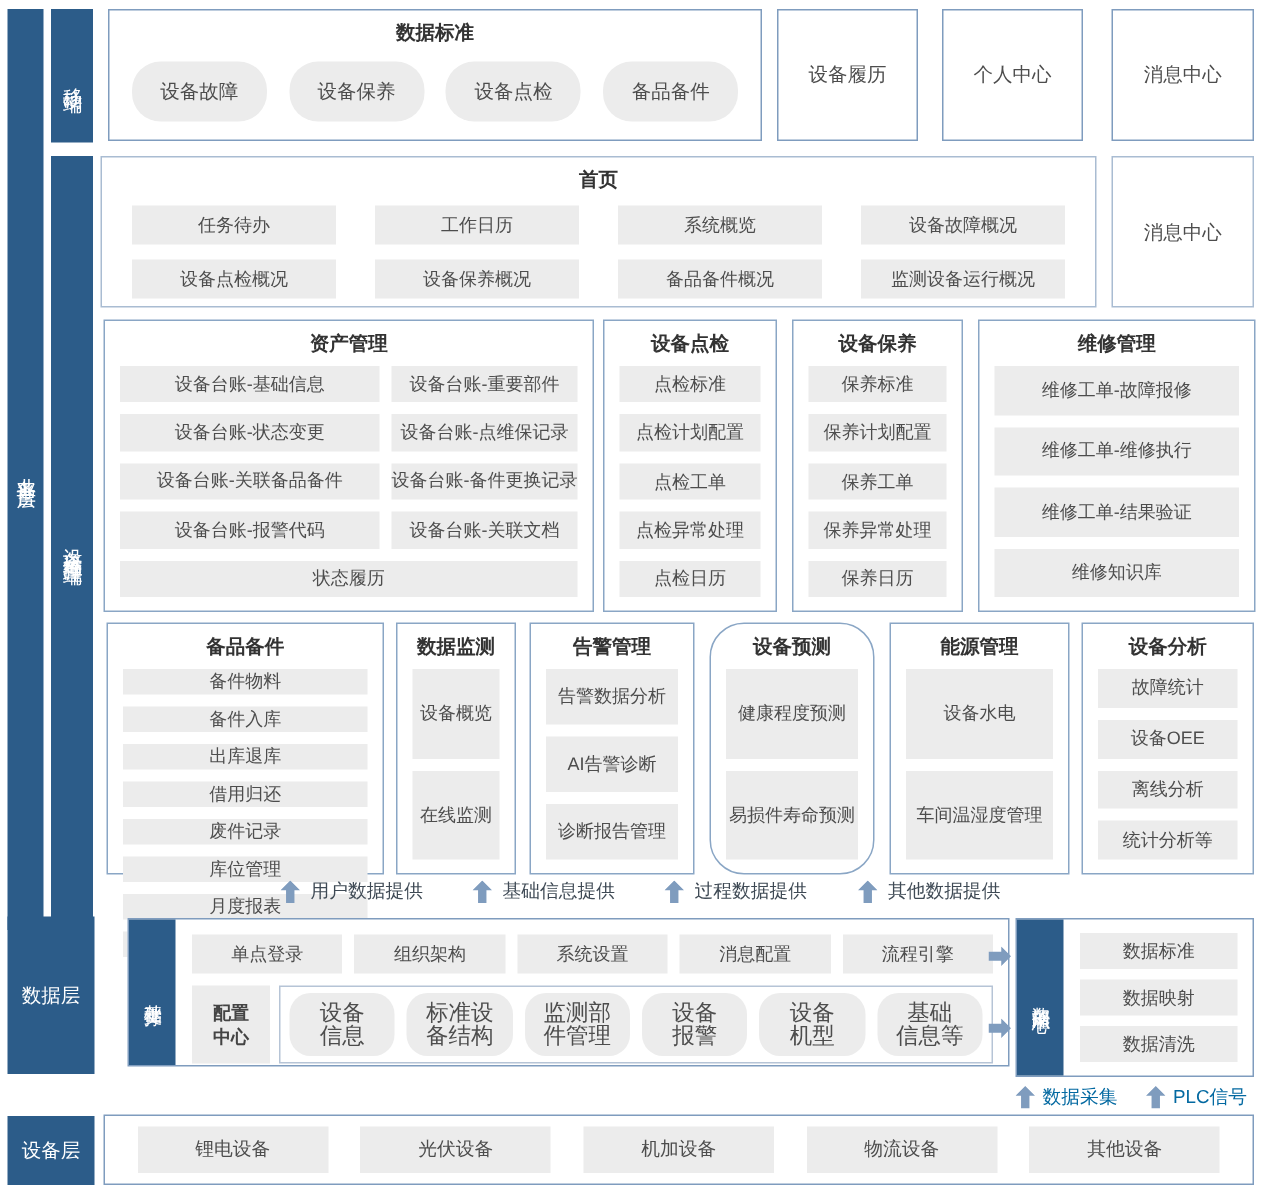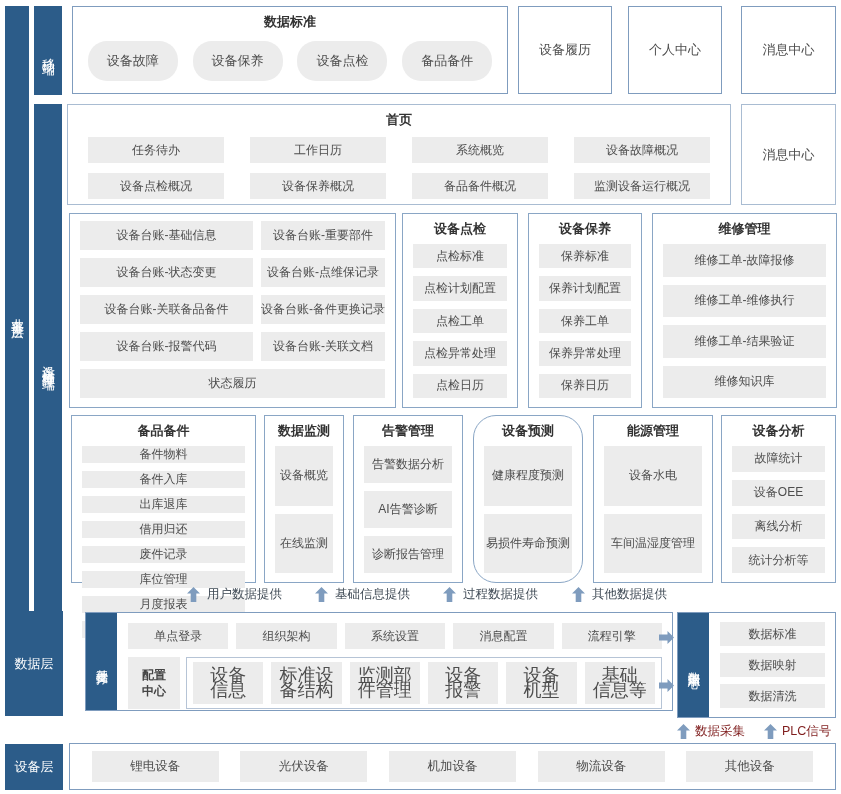--- a/index.html
+++ b/index.html
@@ -86,29 +86,29 @@
     background:var(--primary-dark);color:#fff;font-size:12px;
     display:flex;align-items:center;justify-content:center;
     writing-mode:vertical-rl;text-orientation:upright;letter-spacing:1px;
   }
   .dl-top{display:flex;gap:8px;margin:10px 10px 0 42px;}
   .dl-top .gitem{flex:1;height:26px;}
   .dl-bottom{display:flex;gap:6px;margin:8px 10px 0 42px;height:52px;}
   .config-item{width:52px;background:var(--item-bg);font-weight:bold;font-size:12px;
     display:flex;flex-direction:column;align-items:center;justify-content:center;line-height:16px;color:#444;}
   .sub-box{flex:1;border:1px solid var(--sub-border);display:flex;align-items:center;gap:8px;padding:4px 6px;box-sizing:border-box;}
-  .sub-item{flex:1;height:42px;background:var(--item-bg);font-size:18px;line-height:15px;
-    display:flex;flex-direction:column;align-items:center;justify-content:center;text-align:center;color:var(--item-text);}
+  .sub-item{flex:1;height:42px;background:var(--item-bg);font-size:15px;line-height:15px;
+    display:flex;flex-direction:column;align-items:center;justify-content:center;text-align:center;color:var(--item-text);border-radius:14px;}
   .rarrow{position:absolute;left:659px;color:var(--arrow);}
   .rarrow1{top:631px;}
   .rarrow2{top:679px;}
   .gov-box{left:677px;top:612px;width:159px;height:106px;}
   .gov-items{position:absolute;left:42px;right:10px;top:9px;bottom:9px;display:flex;flex-direction:column;gap:7px;}
   .gov-items .gitem{flex:1;}
-  .gov-flow{position:absolute;top:723px;display:flex;align-items:center;gap:5px;font-size:12.5px;color:#7f1d1d;}
+  .gov-flow{position:absolute;top:723px;display:flex;align-items:center;gap:5px;font-size:12.5px;color:#0369a1;}
   .gf1{left:677px;} .gf2{left:764px;}
   
   .device-box{left:69px;top:743px;width:767px;height:47px;display:flex;align-items:center;justify-content:space-evenly;}
   .device-box .gitem{width:127px;height:31px;font-size:12.5px;}
 </style>
 </head>
 <body>
 
 <div class="stage">
 
@@ -140,20 +140,21 @@
       <div class="gitem">设备故障概况</div>
       <div class="gitem">设备点检概况</div>
       <div class="gitem">设备保养概况</div>
       <div class="gitem">备品备件概况</div>
       <div class="gitem">监测设备运行概况</div>
     </div>
   </div>
   <div class="obox light center sq box-msg2">消息中心</div>
 
   <div class="mod r1 mod-asset">
+    <div class="btitle">资产管理</div>
     <div class="mod-items grid2">
       <div class="gitem">设备台账-基础信息</div>
       <div class="gitem">设备台账-重要部件</div>
       <div class="gitem">设备台账-状态变更</div>
       <div class="gitem">设备台账-点维保记录</div>
       <div class="gitem">设备台账-关联备品备件</div>
       <div class="gitem">设备台账-备件更换记录</div>
       <div class="gitem">设备台账-报警代码</div>
       <div class="gitem">设备台账-关联文档</div>
       <div class="gitem span2">状态履历</div>

